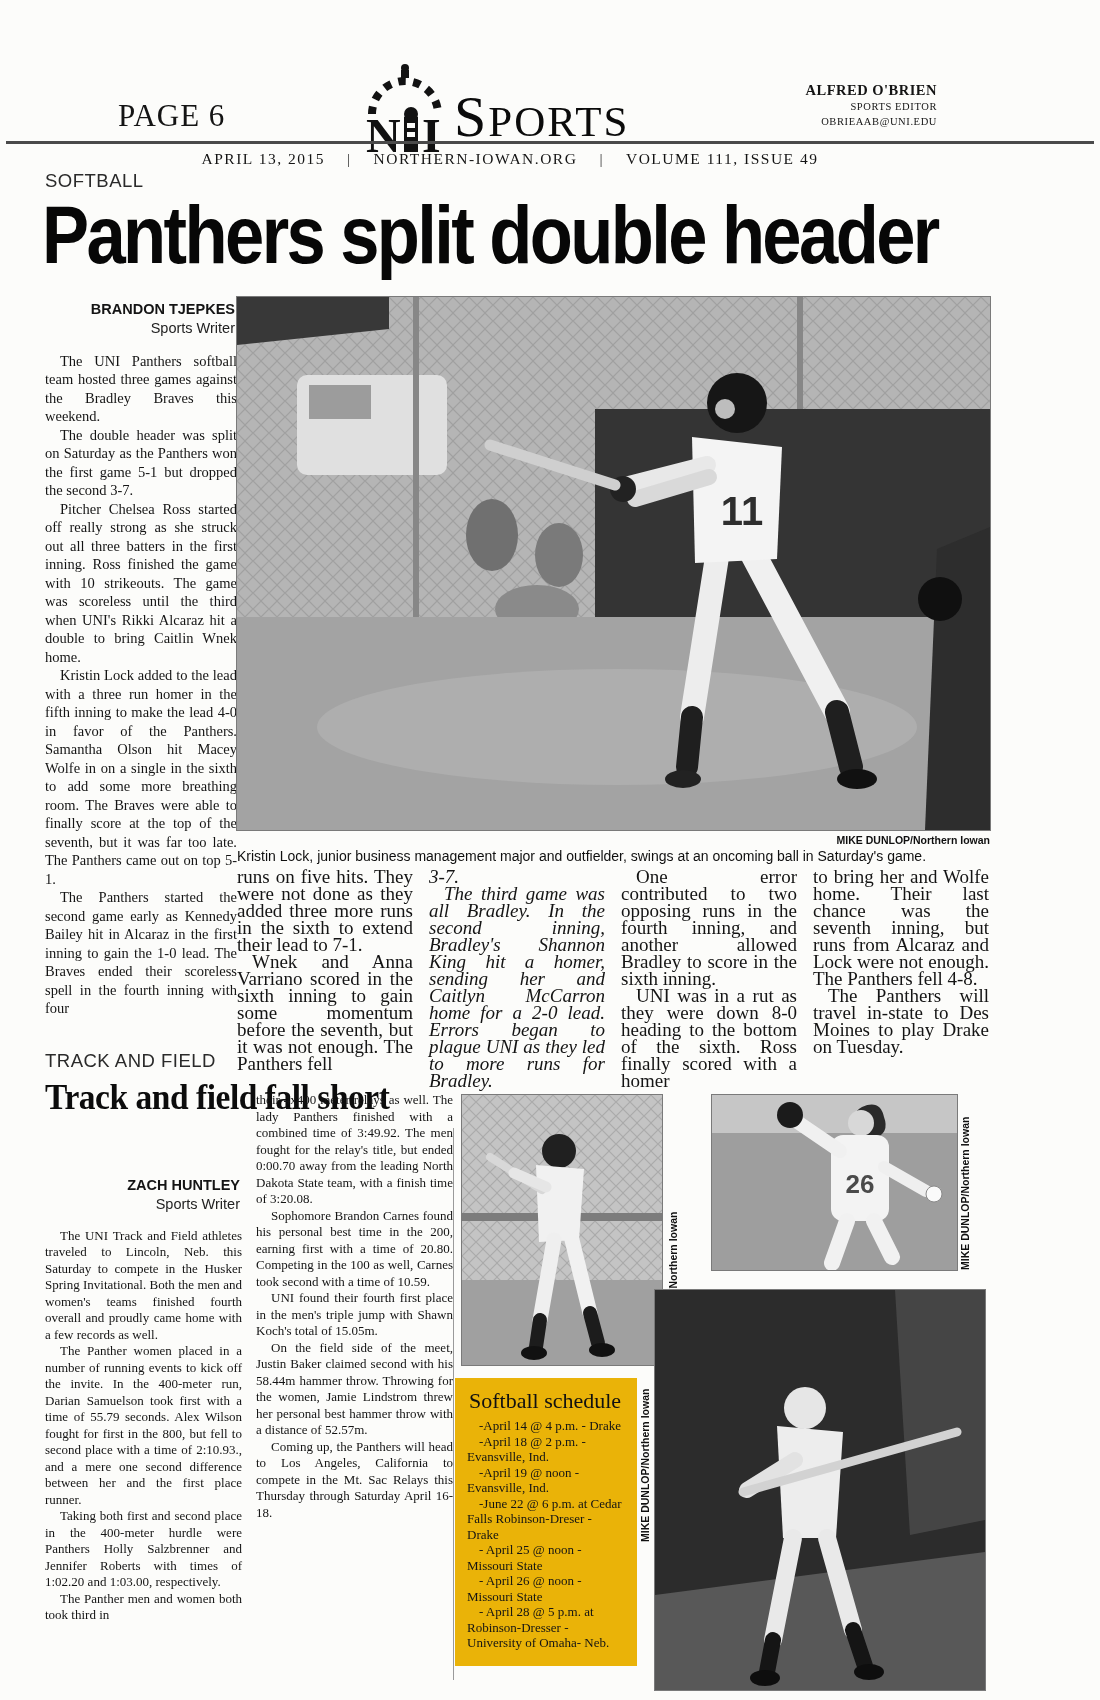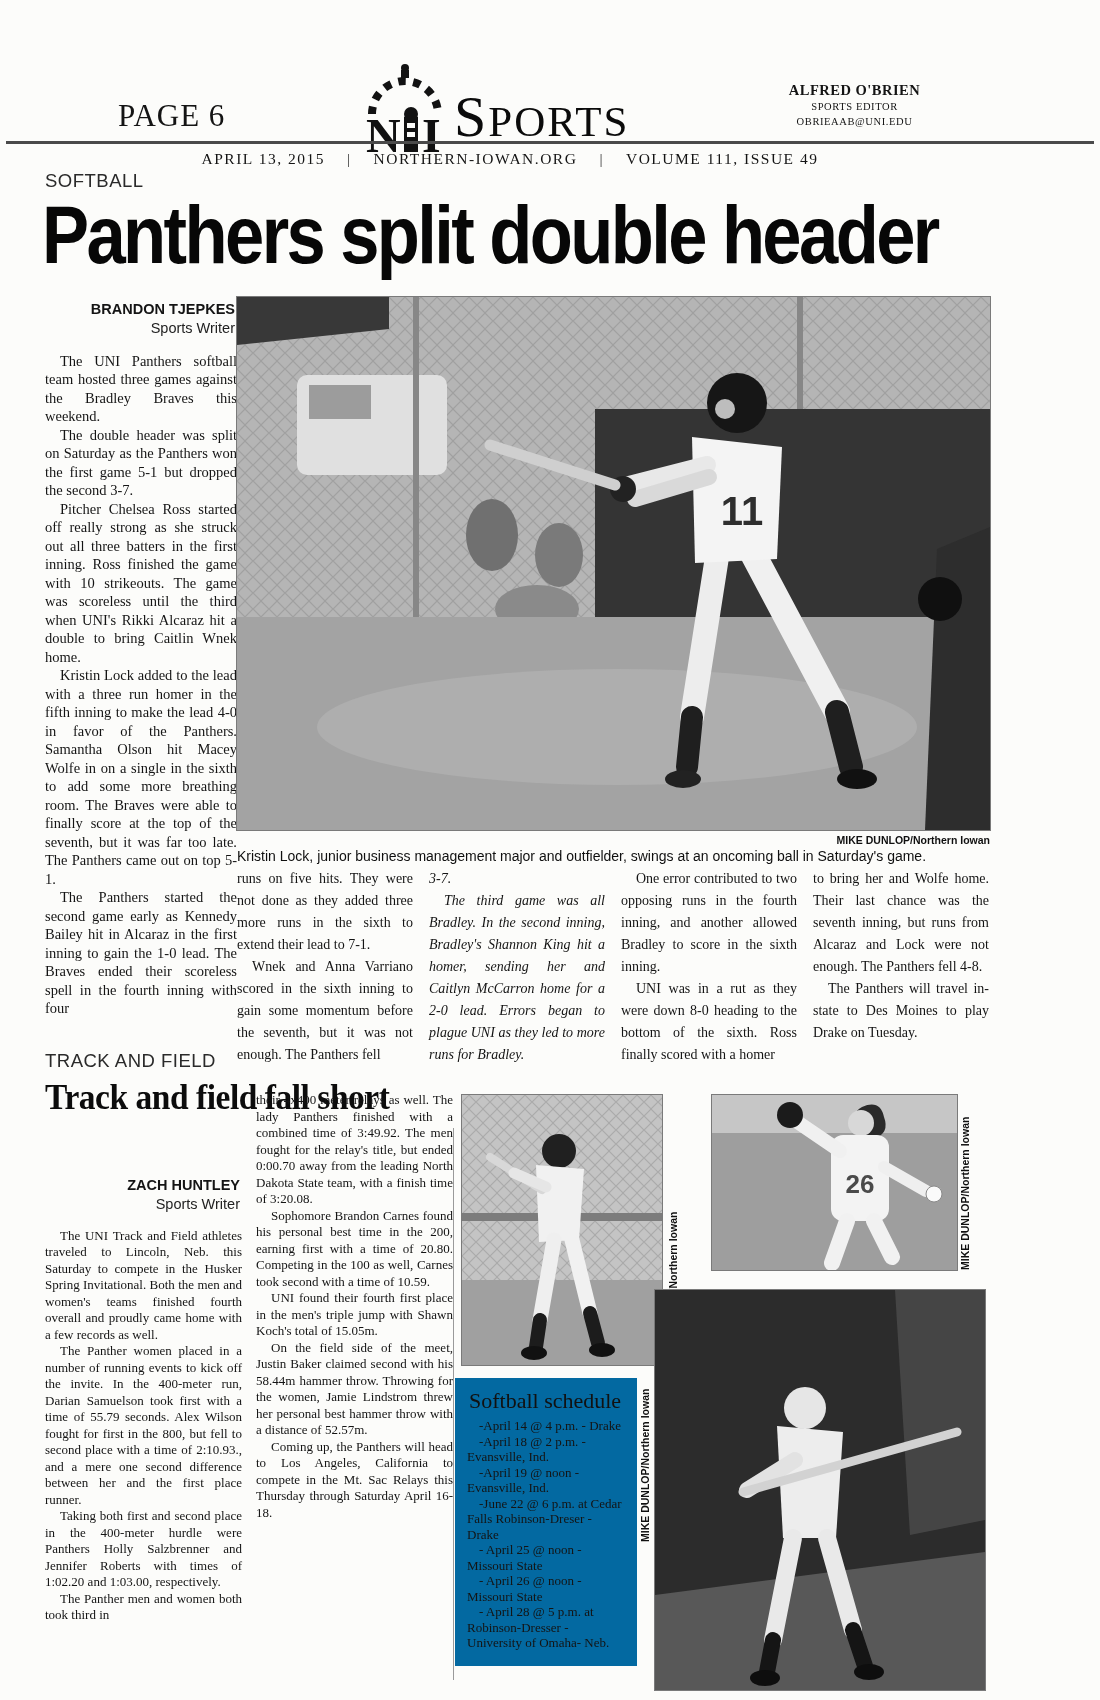--- a/index.html
+++ b/index.html
@@ -6,21 +6,21 @@
   .page{position:relative;width:1100px;height:1700px;background:#fcfcfa;margin:0 auto;
         font-family:"Liberation Serif",serif;color:#141414;overflow:hidden;}
 
   
   .page-label{position:absolute;left:118px;top:98px;font:400 31px "Liberation Serif",serif;letter-spacing:1px;}
   .masthead{position:absolute;left:358px;top:44px;display:flex;align-items:flex-end;}
   .masthead-title{font-family:"Liberation Serif",serif;font-weight:400;color:#0b0b0b;line-height:1;
                   margin-left:4px;padding-bottom:12px;letter-spacing:2px;margin-top:44px;}
   .masthead-title .big-s{font-size:58px;}
   .masthead-title .rest{font-size:43px;}
-  .editor-block{position:absolute;left:772px;top:80px;width:165px;text-align:center;
+  .editor-block{position:absolute;left:772px;top:80px;width:165px;text-align:right;
                 font-family:"Liberation Serif",serif;line-height:1.4;}
   .editor-name{font-weight:700;font-size:14.5px;letter-spacing:.5px;}
   .editor-title,.editor-email{font-size:10.5px;letter-spacing:.6px;}
   .head-rule{position:absolute;left:6px;top:141px;width:1088px;height:3px;background:#4a4a4a;}
   .dateline{position:absolute;left:0;top:150px;width:1020px;text-align:center;
             font:400 15.5px "Liberation Serif",serif;letter-spacing:1.5px;}
   .dateline .sep{margin:0 22px;color:#333;}
 
   
   .kicker{position:absolute;font:400 18.5px "Liberation Sans",sans-serif;color:#2a2a2a;letter-spacing:.5px;}
@@ -36,21 +36,21 @@
   
   .byline{text-align:right;margin:0 2px 14px 0;font-family:"Liberation Sans",sans-serif;line-height:1.3;}
   .byline .name{font-weight:700;font-size:14.5px;}
   .byline .role{font-size:14.5px;color:#222;}
 
   
   .bodycol{position:absolute;text-align:justify;}
   .bodycol p{margin:0;}
   .bodycol p.indent{text-indent:15px;}
   .art1-col1{left:45px;top:300px;width:192px;font-size:14.5px;line-height:18.5px;}
-  .art1-cont{top:868px;width:176px;font-size:14px;line-height:22px;}
+  .art1-cont{top:868px;width:176px;font-size:19px;line-height:17px;}
   .c2{left:237px;} .c3{left:429px;font-style:italic;} .c4{left:621px;} .c5{left:813px;}
   .track-col{font-size:13px;line-height:16.5px;width:197px;}
   .track-col1{left:45px;top:1176px;}
   .track-col2{left:256px;top:1092px;}
 
   
   .photo{position:absolute;display:block;background:#b5b5b5;outline:1px solid #7a7a7a;}
   .photo-main{left:237px;top:297px;}
   .photo-track-batter{left:462px;top:1095px;}
   .photo-track-thrower{left:712px;top:1095px;}
@@ -62,21 +62,21 @@
   .vc-a{left:667px;top:1095px;height:270px;}
   .vc-b{left:959px;top:1095px;height:175px;}
   .vc-c{left:639px;top:1330px;height:212px;}
   .caption{position:absolute;left:237px;top:848px;width:753px;
            font:400 14px "Liberation Sans",sans-serif;color:#0f0f0f;}
 
   .colrule{position:absolute;left:453px;top:1128px;width:1px;height:552px;background:#9a9a9a;}
 
   
   .sched-box{position:absolute;left:455px;top:1378px;width:182px;height:288px;
-             background:#0369a1;padding:10px 12px;box-sizing:border-box;}
+             background:#eab308;padding:10px 12px;box-sizing:border-box;}
   .sched-title{font:400 22px "Liberation Serif",serif;margin:0 0 4px 2px;color:#111;}
   .sched-list p{margin:0;font:400 13px "Liberation Serif",serif;line-height:15.5px;text-indent:12px;}
 </style>
 </head>
 <body>
 
 <div class="page">
 
   <div class="page-label">PAGE 6</div>
 

